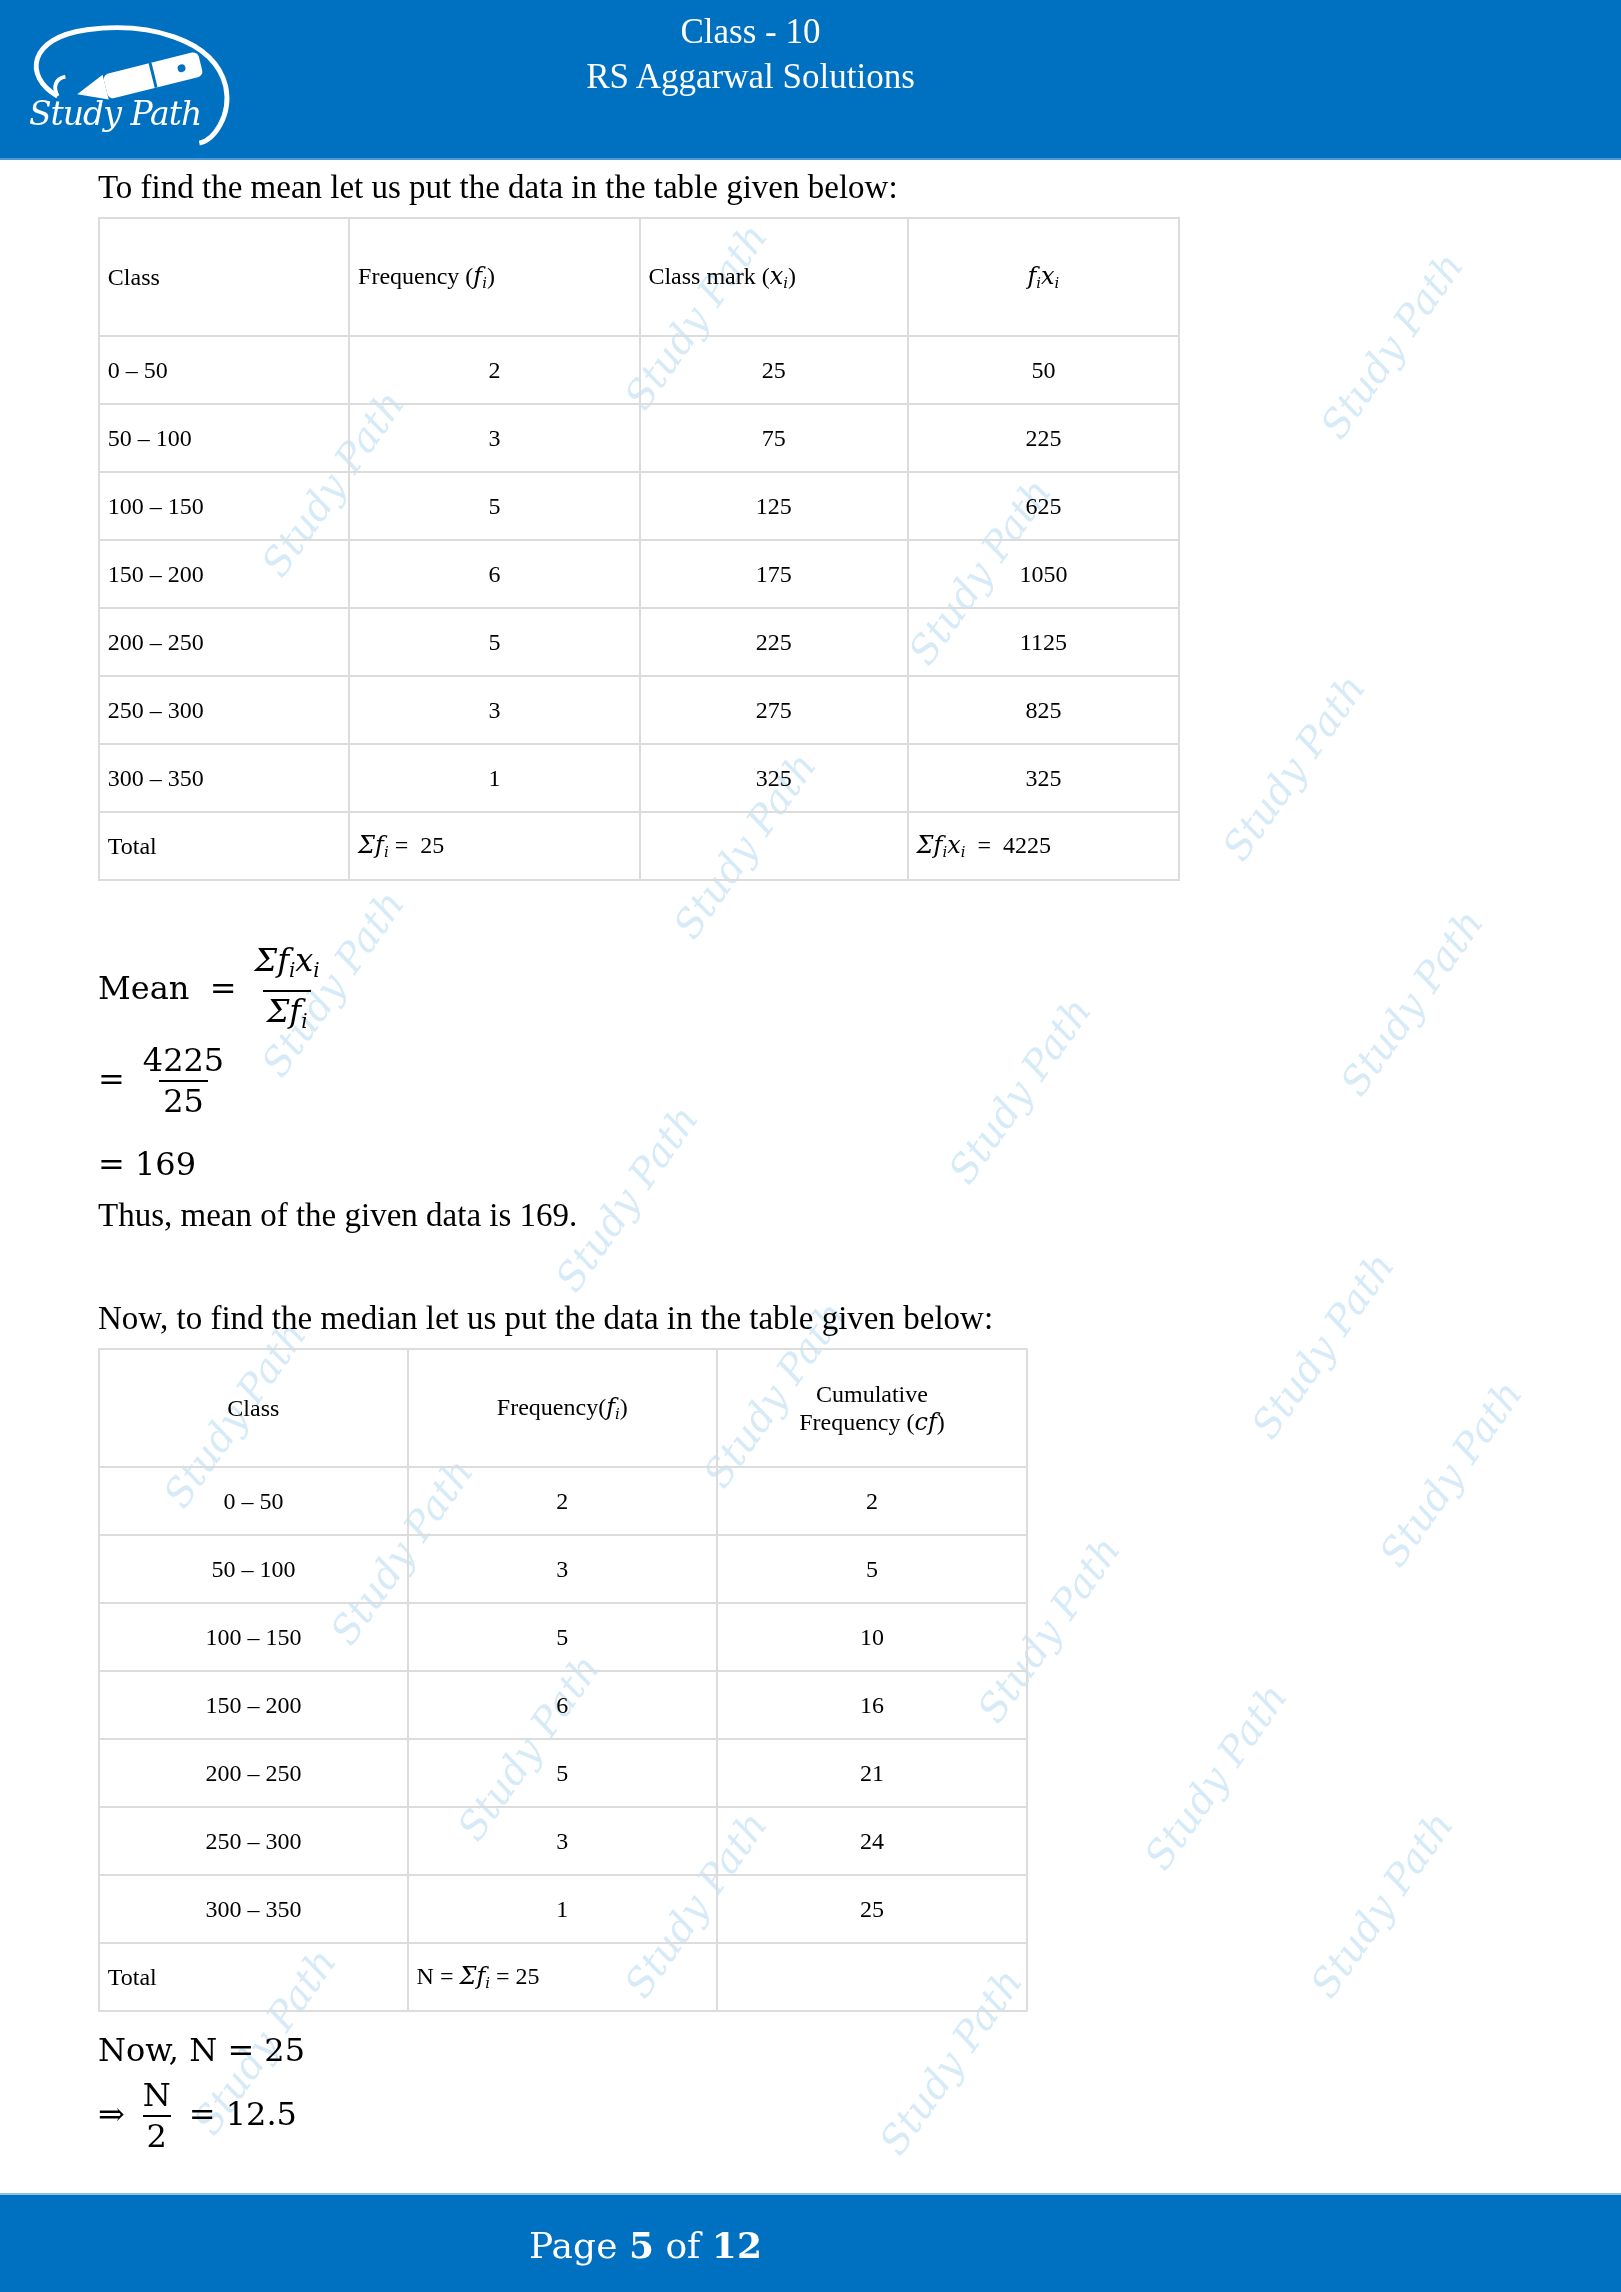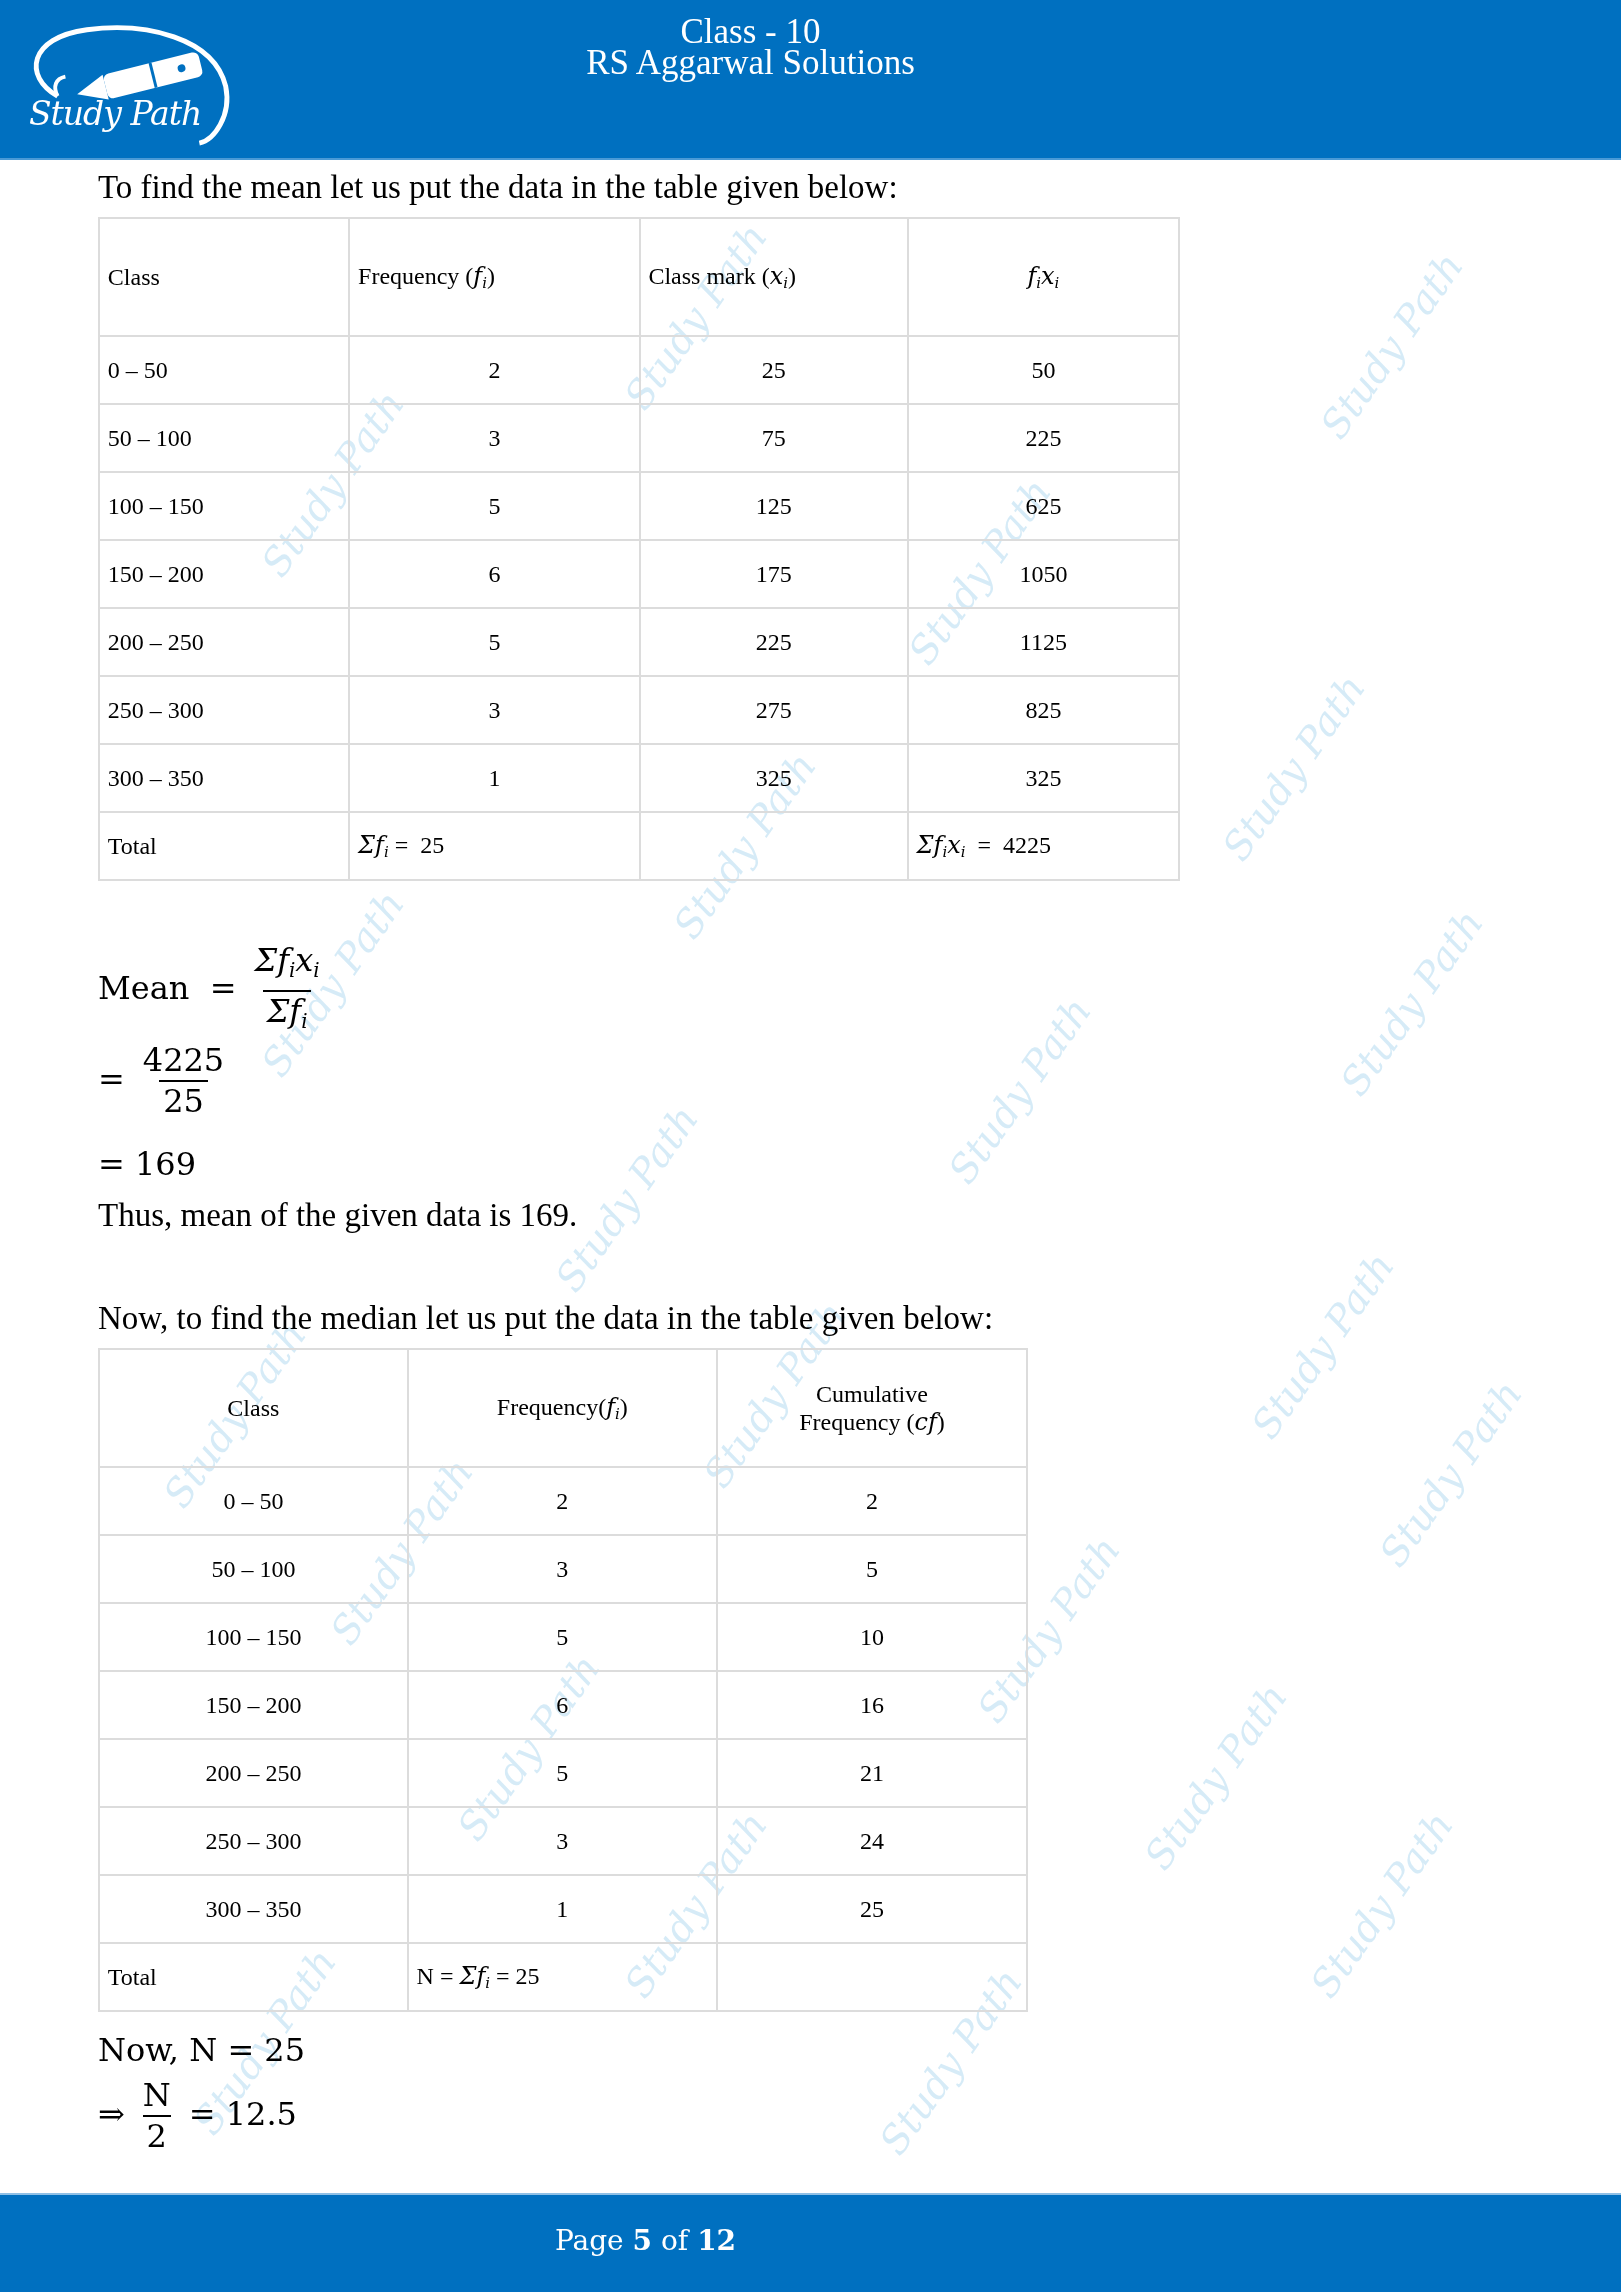--- a/index.html
+++ b/index.html
@@ -12,36 +12,36 @@
     position: absolute; left: 0; top: 0; width: 1621px; height: 158px;
     background: #0070c0; color: #fff;
     border-bottom: 2px solid #4a9ad6;
   }
   .header .line {
     position: absolute; left: 0; width: 1501px; text-align: center;
     font-family: "Liberation Serif", "DejaVu Serif", serif;
     font-size: 35px; line-height: 43px; white-space: nowrap;
   }
   .header .l1 { top: 9.8px; }
-  .header .l2 { top: 41px; }
+  .header .l2 { top: 55px; }
   .header .l3 { top: 100px; left: 255px; width: auto; text-align: left; }
   .logo { position: absolute; left: 17.6px; top: 17.6px; width: 216px; height: 132px; }
   .logo-text {
     position: absolute; left: 29px; top: 94px;
     font-family: "DejaVu Serif", serif; font-style: italic;
     font-size: 33px; color: #fff; white-space: nowrap; letter-spacing: -1px;
   }
 
   .footer {
     position: absolute; left: 0; top: 2193px; width: 1621px; height: 100px;
     background: #0070c0; color: #fff; border-top: 2px solid #8fc0e6;
   }
   .footer .pg {
     position: absolute; top: 29px; left: 0; width: 1291px; text-align: center;
-    font-family: "DejaVu Serif", serif; font-size: 28px;
+    font-family: "DejaVu Serif", serif; font-size: 36px;
   }
   .footer .pg b { font-weight: bold; }
 
   .para {
     position: absolute; left: 98px; font-size: 33px; line-height: 41px;
     font-family: "Liberation Serif", "DejaVu Serif", serif; white-space: nowrap;
   }
 
   table.grid {
     position: absolute; border-collapse: collapse;

